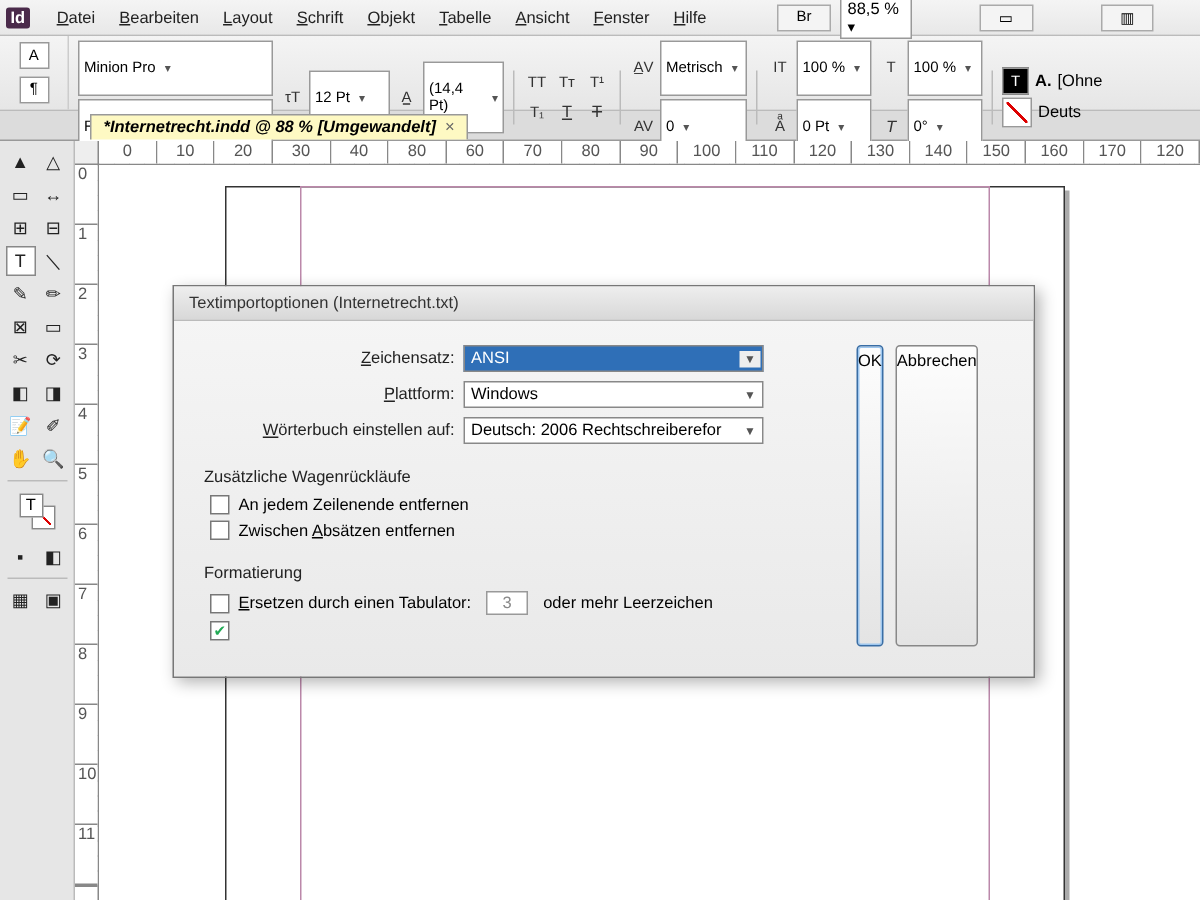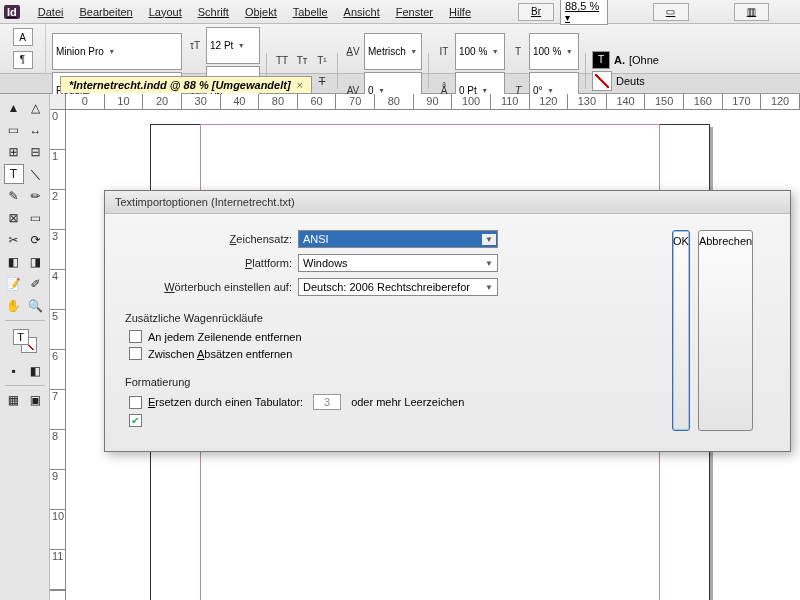--- a/index.html
+++ b/index.html
@@ -1,18 +1,18 @@
 <!DOCTYPE html>
 <html><head>
 <meta charset="utf-8">
 <style>
 * { box-sizing: border-box; margin: 0; padding: 0; font-family: "Tahoma", "Segoe UI", sans-serif; font-size: 11px; }
 body { background: #fff; overflow: hidden; width: 800px; height: 600px; position: relative; }
 
-.menubar { background: linear-gradient(#f4f4f4,#e8e8e8); height: 24px; display: flex; align-items: center; padding: 0 4px; border-bottom: 1px solid #bbb; text-decoration: underline; }
+.menubar { background: linear-gradient(#f4f4f4,#e8e8e8); height: 24px; display: flex; align-items: center; padding: 0 4px; border-bottom: 1px solid #bbb; }
 .app-logo { width: 24px; height: 18px; margin-right: 10px; display:flex;align-items:center;justify-content:center; }
 .app-logo span { background:#4a2a4a; color:#fff; font-weight:bold; font-size:11px; padding:1px 3px; border-radius:2px; }
 .menu-item { padding: 3px 8px; color: #222; cursor: default; }
 .menu-item u { text-decoration: underline; }
 .menubar-right { margin-left: auto; display:flex; align-items:center; gap:6px; }
 .zoom-pct { border:1px solid #999; background:#fff; padding:1px 4px; font-size:10px; }
 .small-icon { width:40px; height:18px; border:1px solid #aaa; background:#f4f4f4; display:flex;align-items:center;justify-content:center; font-size:10px;margin-left:39px; }
 
 .control-bar { background: linear-gradient(#f4f4f4,#e6e6e6); height: 50px; border-bottom: 1px solid #bbb; display:flex; }
 .control-left { width:46px; border-right:1px solid #ccc; display:flex; flex-direction:column; align-items:center; justify-content:space-around; padding:2px 0;}
@@ -42,21 +42,21 @@
 
 .canvas-area { flex:1; background:#fff; position:relative; overflow:hidden; }
 .ruler-h { position:absolute; top:0; left:16px; right:0; height:16px; background:#fff; border-bottom:1px solid #888; font-size:8px; color:#555; background-image: repeating-linear-gradient(to right, #888 0, #888 1px, transparent 1px, transparent 10px); display:flex; }
 .ruler-h span { width:40px; text-align:center; padding-top:1px; background:#fff; border-right:1px solid #888;}
 .ruler-v { position:absolute; top:16px; left:0; bottom:0; width:16px; background:#fff; border-right:1px solid #888; font-size:8px; color:#555; background-image: repeating-linear-gradient(to bottom, #888 0, #888 1px, transparent 1px, transparent 10px); }
 .ruler-v span { display:block; height:40px; writing-mode: horizontal-tb; padding-left:2px; background:#fff; border-bottom:1px solid #888;}
 .ruler-corner { position:absolute; top:0; left:0; width:16px; height:16px; background:#eee; border-right:1px solid #888; border-bottom:1px solid #888; }
 .page { position:absolute; left:100px; top:30px; width:560px; height:700px; background:#fff; border:1px solid #333; box-shadow: 3px 3px 0 #aaa; }
 .page-margin { position:absolute; left:150px; top:30px; width:460px; height:700px; border:1px solid #b8a; pointer-events:none; }
 
-.dialog { position:absolute; left:104px; top:190px; width:687px; background: linear-gradient(#f6f6f6,#e9e9e9); border:1px solid #777; box-shadow: 3px 3px 10px rgba(0,0,0,0.3); }
+.dialog { position:absolute; left:115px; top:190px; width:575px; background: linear-gradient(#f6f6f6,#e9e9e9); border:1px solid #777; box-shadow: 3px 3px 10px rgba(0,0,0,0.3); }
 .dialog-title { background: linear-gradient(#eee,#d8d8d8); padding:5px 10px; font-size:11px; color:#333; border-bottom:1px solid #bbb; }
 .dialog-body { padding:16px 18px 20px 18px; display:flex; gap:20px; }
 .dialog-left { flex:1; }
 .dialog-right { width:100px; display:flex; flex-direction:row; gap:8px; }
 .btn { background: linear-gradient(#fdfdfd,#e4e4e4); border:1px solid #888; border-radius:3px; padding:4px 0; text-align:center; cursor:default; }
 .btn.primary { border:1px solid #3a6ea5; box-shadow: inset 0 0 0 1px #9ec7ef; }
 
 .form-row { display:flex; align-items:center; margin-bottom:6px; }
 .form-label { width:175px; text-align:right; padding-right:6px; color:#222; }
 .form-label u { text-decoration: underline; }
@@ -98,21 +98,21 @@
 <div class="control-bar">
   <div class="control-left">
     <div class="ctrl-box">A</div>
     <div class="ctrl-box">¶</div>
   </div>
   <div class="control-main">
     <div style="display:flex;flex-direction:column;gap:2px;">
       <div class="sel" style="width:130px">Minion Pro</div>
       <div class="sel" style="width:130px">Regular</div>
     </div>
-    <div style="display:flex;flex-direction:column;gap:2px;">
+    <div style="display:flex;flex-direction:row;gap:2px;">
       <div style="display:flex;align-items:center;gap:2px;">
           <span class="ctrl-icon">τT</span>
           <div class="sel" style="width:54px">12 Pt</div>
         </div>
       <div style="display:flex;align-items:center;gap:2px;">
           <span class="ctrl-icon">A͇</span>
           <div class="sel" style="width:54px">(14,4 Pt)</div>
         </div>
     </div>
     <div class="ctrl-sep"></div>

